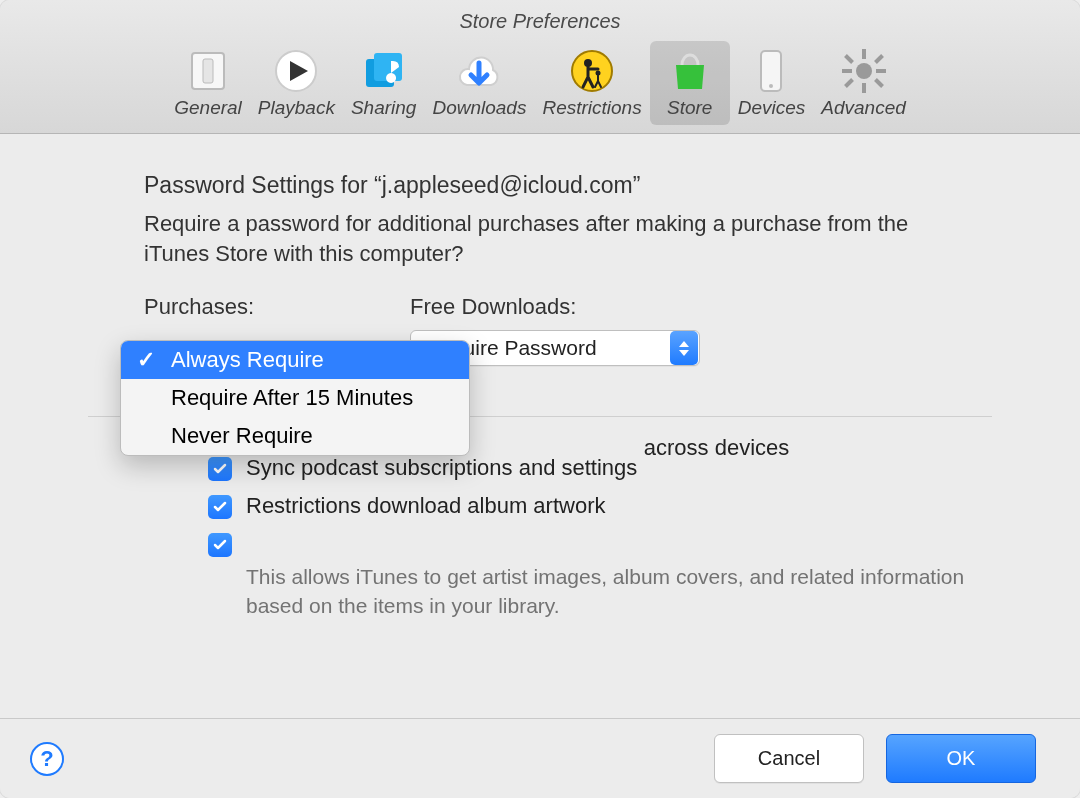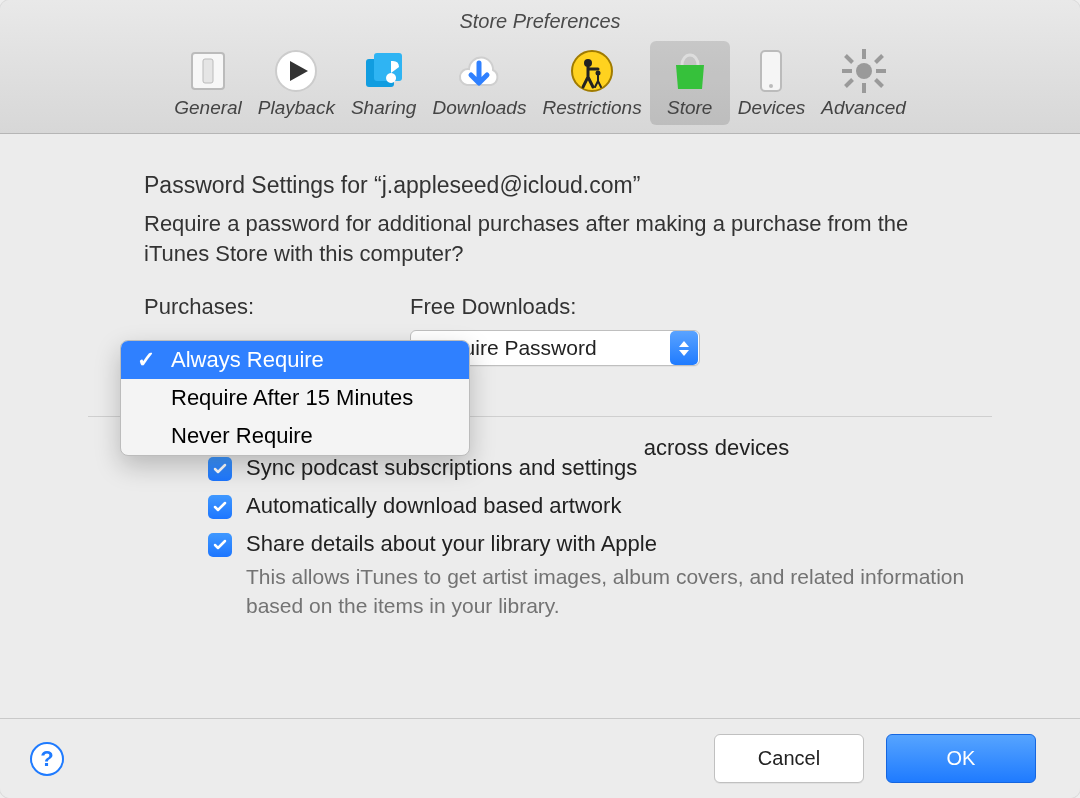--- a/index.html
+++ b/index.html
@@ -401,30 +401,29 @@
             </svg>
         </div>
         <span class="check-label">Sync podcast subscriptions and settings</span>
       </div>
       <div class="check-row">
         <div class="checkbox">
           <svg viewBox="0 0 16 16">
               <path d="M3 8 l3 3 l7 -7" fill="none" stroke="#fff" stroke-width="2.5" stroke-linecap="round" stroke-linejoin="round"></path>
             </svg>
         </div>
-        <span class="check-label">Automatically download based artwork</span>
+        <span class="check-label">Restrictions download album artwork</span>
       </div>
       <div>
         <div class="check-row">
           <div class="checkbox">
             <svg viewBox="0 0 16 16">
                 <path d="M3 8 l3 3 l7 -7" fill="none" stroke="#fff" stroke-width="2.5" stroke-linecap="round" stroke-linejoin="round"></path>
               </svg>
           </div>
-          <span class="check-label">Share details about your library with Apple</span>
         </div>
         <div class="check-sub">This allows iTunes to get artist images, album covers, and related information based on the items in your library.</div>
       </div>
     </div>
   </div>
 
   <div class="dropdown">
     <div class="dropdown-item selected">
       <span class="dropdown-check">✓</span>
       <span>Always Require</span>

